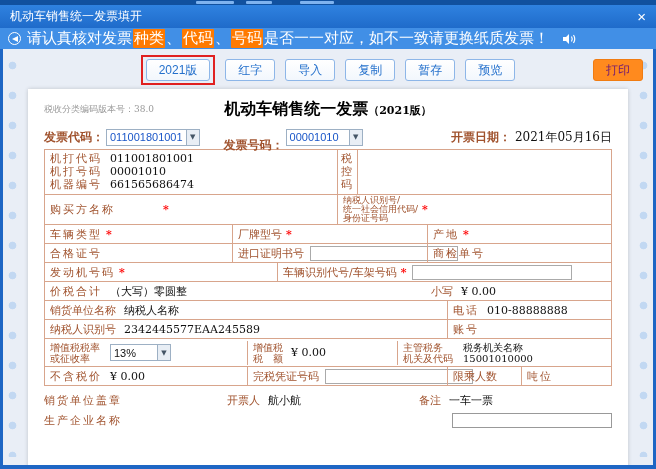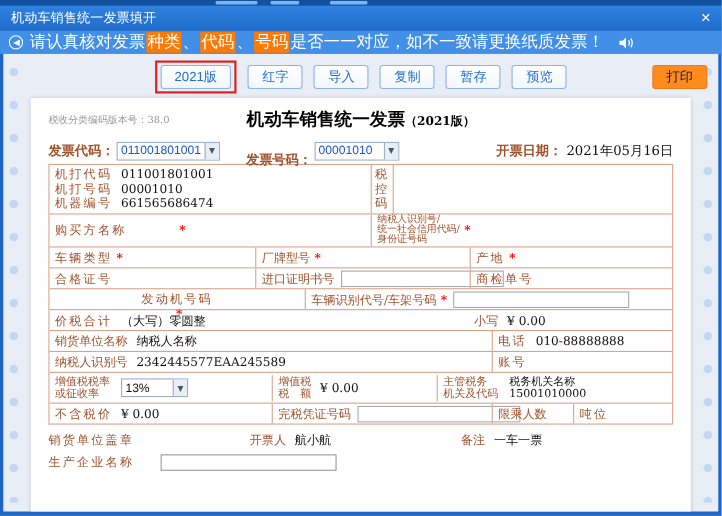--- a/index.html
+++ b/index.html
@@ -24,21 +24,21 @@
   .speaker{margin-left:14px;display:inline-flex;align-items:center;}
   .content{position:absolute;top:49px;left:3px;right:3px;bottom:4px;background:#e9eef6;overflow:hidden;}
   .dots{position:absolute;top:12px;bottom:8px;width:9px;pointer-events:none;
     background-image:radial-gradient(circle at 4.5px 4.5px,#c2d8f2 3.5px,rgba(0,0,0,0) 4.2px);
     background-size:9px 30px;background-repeat:repeat-y;}
   .dots.left{left:5px;}  .dots.right{right:5px;}
   .toolbar{position:relative;height:30px;margin-top:6px;display:flex;justify-content:center;align-items:center;gap:10px;}
   .btn{height:22px;padding:0 12px;background:linear-gradient(#ffffff,#f2f7fd);border:1px solid #8db6e8;
        border-radius:3px;color:var(--accent-blue);font-size:12px;font-family:inherit;cursor:pointer;}
   .ver-wrap{border:2px solid var(--annotation-red);padding:2px 3px;display:inline-flex;}
-  .print-btn{position:absolute;right:10px;top:4px;background:var(--print-orange);border:1px solid #f07c12;color:#0f172a;}
+  .print-btn{position:absolute;right:10px;top:4px;background:var(--print-orange);border:1px solid #f07c12;color:#701a75;}
   .paper{width:600px;margin:4px auto 0;background:#fff;height:428px;padding:6px 16px 8px;
          box-shadow:0 0 4px rgba(0,0,0,.18);font-family:"DejaVu Serif","Liberation Serif",serif;position:relative;}
   .paper-head{position:relative;height:30px;}
   .version-note{position:absolute;left:0;top:8px;font-size:9px;color:#999;}
   .paper-title{text-align:center;font-size:16px;font-weight:bold;color:#000;padding-top:4px;}
   .paper-title .small{font-size:11px;}
   .code-row{display:flex;align-items:center;height:24px;font-size:12px;}
   .inv-label{color:var(--invoice-brown);font-weight:bold;white-space:nowrap;}
   .combo{display:inline-flex;align-items:center;height:17px;border:1px solid #9db0c4;background:#fff;margin:0 6px 0 2px;cursor:pointer;}
   .combo-val{color:#1a56c8;font-size:11px;padding:0 3px;min-width:62px;font-family:"Liberation Sans",sans-serif;}
@@ -65,28 +65,28 @@
   .r2{height:30px;}
   .r2 .c-a{width:292px;}
   .small-lines{font-size:9px;line-height:9px;color:var(--invoice-brown);}
   .small-lines span{display:block;}
   .r-s{height:19px;}
   .r10{height:28px;align-items:center;}
   .lbl2{color:var(--invoice-brown);font-size:10px;line-height:11px;white-space:nowrap;}
   .lbl2 span{display:block;}
   .val2{color:#111;font-size:10px;line-height:11px;margin-left:10px;white-space:nowrap;}
   .val2 span{display:block;}
-  .c-187{width:187px;} .c-195{width:195px;} .c-232{width:232px;flex-direction:column;} .c-292{width:292px;}
+  .c-187{width:187px;} .c-195{width:195px;} .c-232{width:232px;} .c-292{width:292px;}
   .c-402{width:402px;} .c-290{width:290px;} .c-202{width:202px;} .c-150{width:150px;}
   .c-200{width:200px;} .c-90{width:90px;} .c-flex{flex:1;}
   .r6-spacer{flex:1;} .r6-tail{width:110px;}
   .foot1{display:flex;align-items:center;height:20px;font-size:11px;margin-top:4px;}
   .foot1 .drawer-g{margin-left:105px;display:flex;align-items:center;}
   .foot1 .remark-g{margin-left:118px;display:flex;align-items:center;}
-  .foot2{display:flex;align-items:center;height:20px;font-size:11px;}
+  .foot2{display:flex;align-items:center;height:20px;font-size:11px;justify-content:space-between;}
   .foot2 input{width:160px;height:15px;border:1px solid #999;margin-left:24px;background:#fff;}
 </style>
 </head>
 <body>
 
 <div class="dialog">
 
   <div class="top-strip">
     <div class="ts-rect" style="left:196px;width:38px;"></div>
     <div class="ts-rect" style="left:246px;width:26px;"></div>

